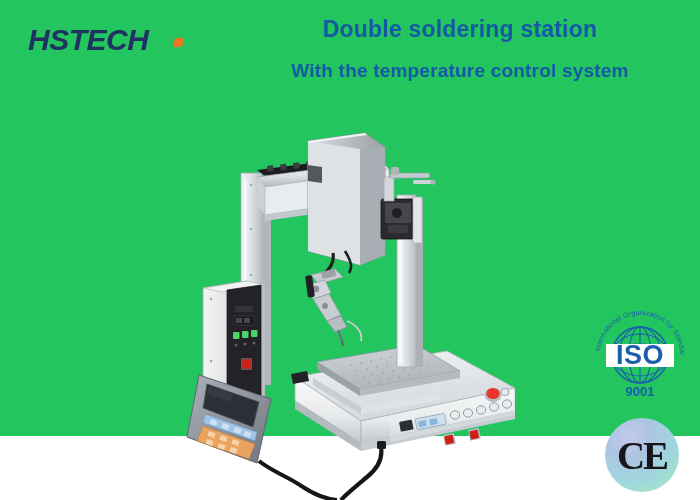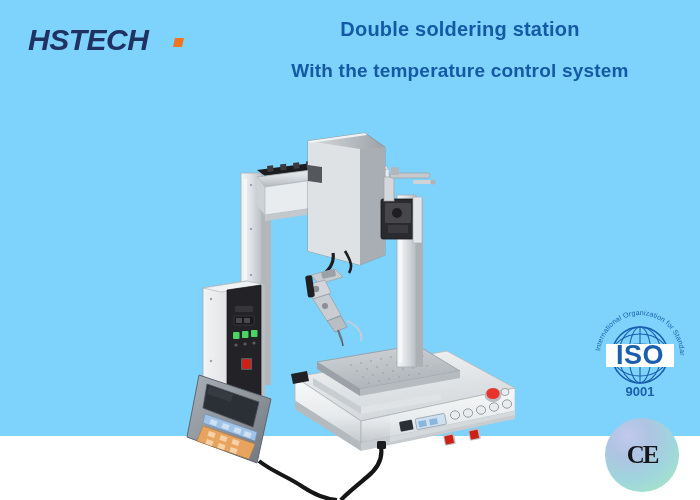--- a/index.html
+++ b/index.html
@@ -2,39 +2,39 @@
 <html><head>
 <meta charset="utf-8">
 <title>Double soldering station</title>
 <style>
   html,body{margin:0;padding:0;}
   body{
     width:700px;height:500px;overflow:hidden;background:#ffffff;
     font-family:"Liberation Sans","DejaVu Sans",sans-serif;
     position:relative;
   }
-  .page{position:relative;width:700px;height:436px;background:#7dd3fc;}
+  .page{position:relative;width:700px;height:436px;background:#22c55e;}
 
   
   .logo{position:absolute;left:28px;top:18px;width:190px;height:44px;}
   .logo-text{
     font-family:"Liberation Sans","DejaVu Sans",sans-serif;
     font-weight:bold;font-style:italic;font-size:30px;
     letter-spacing:-0.5px;color:#1f3261;line-height:44px;
     white-space:nowrap;
   }
   .logo-dot{
     position:absolute;left:146px;top:20px;width:9px;height:9px;
     background:#ef7521;transform:skewX(-12deg);
   }
 
   
   .title-block{position:absolute;left:230px;top:14px;width:460px;text-align:center;}
   .title-1{
-    font-size:20px;font-weight:bold;color:#1559a6;letter-spacing:0.2px;
+    font-size:23px;font-weight:bold;color:#1559a6;letter-spacing:0.2px;
     line-height:30px;white-space:nowrap;
   }
   .title-2{
     font-size:19px;font-weight:bold;color:#1559a6;letter-spacing:0.2px;
     line-height:30px;margin-top:12px;white-space:nowrap;
   }
 
   
   .machine{position:absolute;left:185px;top:125px;width:330px;height:375px;}
   .machine svg{display:block;}
@@ -44,21 +44,21 @@
   
   .ce-badge{position:absolute;left:597px;top:412px;width:90px;height:88px;}
   .ce-circle{
     position:absolute;left:8px;top:6px;width:74px;height:74px;border-radius:50%;
     background:radial-gradient(circle at 32% 25%, #c3c9ec 0%, #aec4e2 28%, #9fd6dd 60%, #a5e3c8 85%, #b6ecd3 100%);
   }
   .ce-text{
     position:absolute;left:8px;top:6px;width:74px;height:74px;
     display:flex;align-items:center;justify-content:center;
     font-family:"Liberation Serif","DejaVu Serif",serif;
-    font-size:25px;font-weight:bold;color:#17161a;letter-spacing:-2px;
+    font-size:39px;font-weight:bold;color:#17161a;letter-spacing:-2px;
   }
 </style>
 </head>
 <body>
 
 <div class="page">
 
   <div class="logo">
     <div class="logo-text">HSTECH</div>
     <div class="logo-dot"></div>

